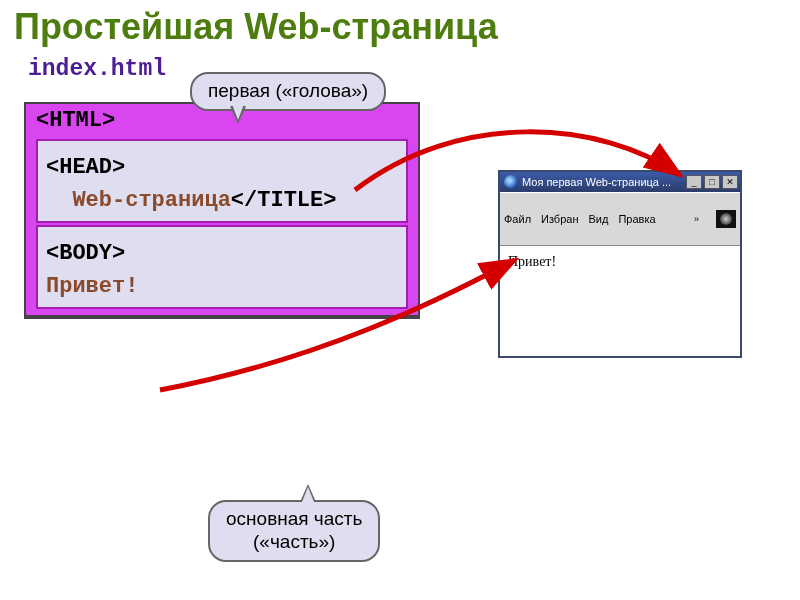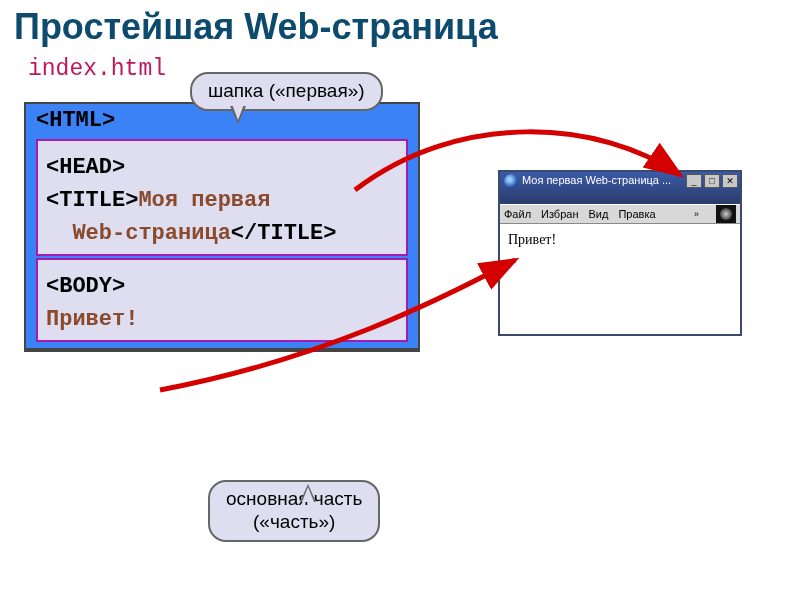--- a/index.html
+++ b/index.html
@@ -9,37 +9,37 @@
     width: 800px;
     height: 600px;
     background: #fff;
     font-family: Arial, sans-serif;
     position: relative;
     overflow: hidden;
   }
   .slide-title {
     font-size: 36px;
     font-weight: bold;
-    color: #0c4a6e;
+    color: #4d7c0f;
     margin: 6px 0 0 14px;
   }
   .filename {
     font-family: "Courier New", monospace;
     font-size: 23px;
-    font-weight: normal;
-    color: #be185d;
+    font-weight: bold;
+    color: #4c1d95;
     margin: 8px 0 2px 28px;
   }
   .code-outer {
     position: absolute;
     left: 24px;
     top: 102px;
     width: 396px;
     border: 2px solid #444;
-    background: #3b82f6;
+    background: #d946ef;
   }
   .code-outer .line {
     font-family: "Courier New", monospace;
     font-size: 22px;
     font-weight: bold;
     padding-left: 10px;
     line-height: 1.5;
   }
   .tag-black { color: #000; }
   .tag-brown { color: #8b4a2b; }
@@ -59,21 +59,21 @@
     background: #dedef0;
     border: 2px solid #666;
     border-radius: 18px;
     padding: 6px 16px;
     font-size: 19px;
     color: #000;
     text-align: center;
     line-height: 1.2;
   }
   .callout1 { left: 190px; top: 72px; }
-  .callout2 { left: 208px; top: 480px; }
+  .callout2 { left: 208px; top: 500px; }
   .callout-tail {
     position: absolute;
     width: 0; height: 0;
   }
   .tail1 {
     left: 230px; top: 106px;
     border-left: 8px solid transparent;
     border-right: 8px solid transparent;
     border-top: 18px solid #666;
   }
@@ -100,23 +100,23 @@
     left: 498px; top: 170px;
     width: 244px;
     border: 2px solid #3a4a6a;
     background: #fff;
     font-size: 12px;
   }
   .browser-titlebar {
     background: linear-gradient(#3b5aa8, #2a3c6a);
     color: #fff;
     display: flex;
-    align-items: flex-start;
+    align-items: center;
     padding: 2px 2px 2px 4px;
-    height: 32px;
+    height: 20px;
   }
   .browser-titlebar .ieicon {
     width: 14px; height: 14px;
     background: radial-gradient(circle at 40% 40%, #9cf 15%, #25a 65%, #014 100%);
     border-radius: 50%;
     margin-right: 4px;
     flex-shrink: 0;
   }
   .browser-titlebar .ttext {
     flex: 1;
@@ -134,21 +134,21 @@
     line-height: 12px;
     text-align: center;
     font-family: Arial;
   }
   .browser-menubar {
     background: #d8d8d8;
     border-top: 1px solid #fff;
     border-bottom: 1px solid #888;
     display: flex;
     align-items: center;
-    padding: 0 4px;
+    padding: 17px 4px;
     font-size: 11px;
     color: #000;
   }
   .browser-menubar span { margin-right: 10px; }
   .chev {
     margin-left: auto;
     font-size: 9px;
     padding-right: 3px;
   }
   .throbber {
@@ -184,36 +184,33 @@
 
 <div class="slide-title">Простейшая Web-страница</div>
 <div class="filename">index.html</div>
 
 <div class="code-outer">
   <div class="line tag-black">&lt;HTML&gt;</div>
 
   <div class="code-section">
     <div class="line tag-black">&lt;HEAD&gt;</div>
     <div class="line">
-      <span class="tag-black">&lt;TITLE&gt;</span><span class="tag-brown">Моя первая</span>
-    </div>
-    <div class="line">
       &nbsp;&nbsp;<span class="tag-brown">Web-страница</span><span class="tag-black">&lt;/TITLE&gt;</span>
     </div>
   </div>
 
   <div class="code-section">
     <div class="line tag-black">&lt;BODY&gt;</div>
     <div class="line tag-brown">Привет!</div>
   </div>
 
   <div class="bottom-border"></div>
 </div>
 
-<div class="callout callout1">шапка («первая»)</div>
+<div class="callout callout1">первая («голова»)</div>
 <div class="callout-tail tail1"></div>
 <div class="callout-tail tail1-inner"></div>
 
 <div class="callout callout2">
   <span>основная часть</span><br>
   <span>(«часть»)</span>
 </div>
 <div class="callout-tail tail2"></div>
 <div class="callout-tail tail2-inner"></div>
 

